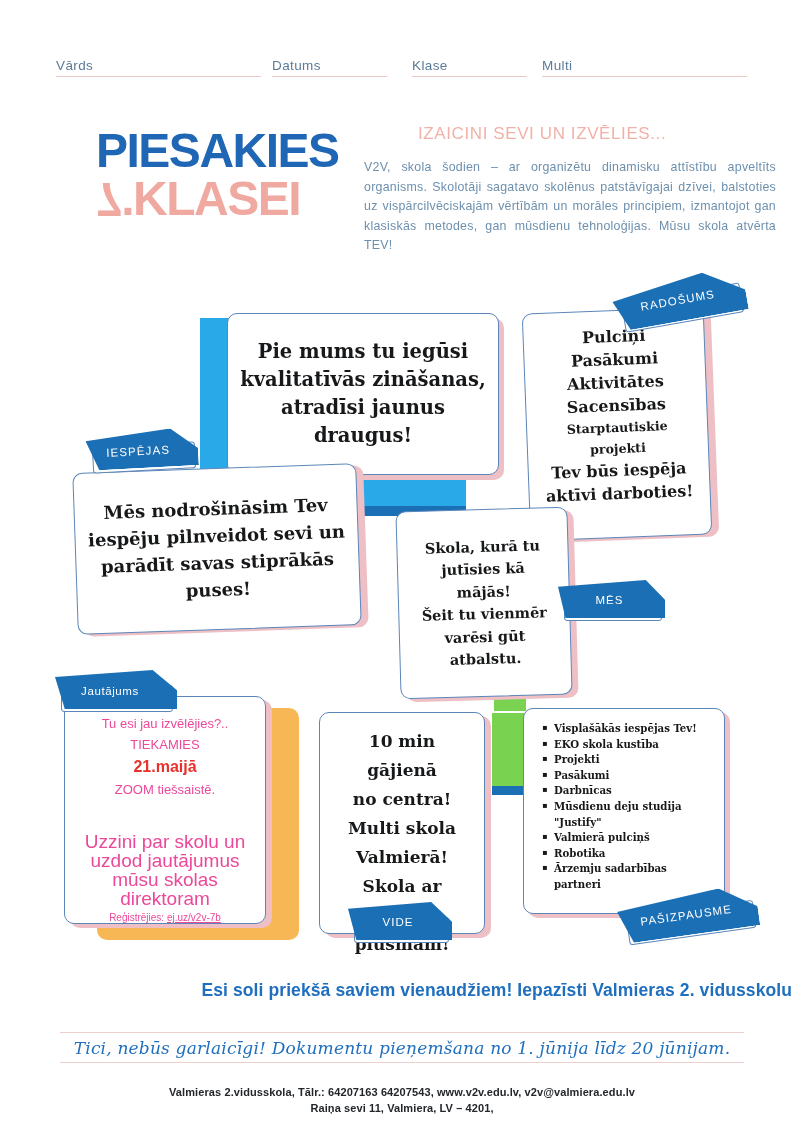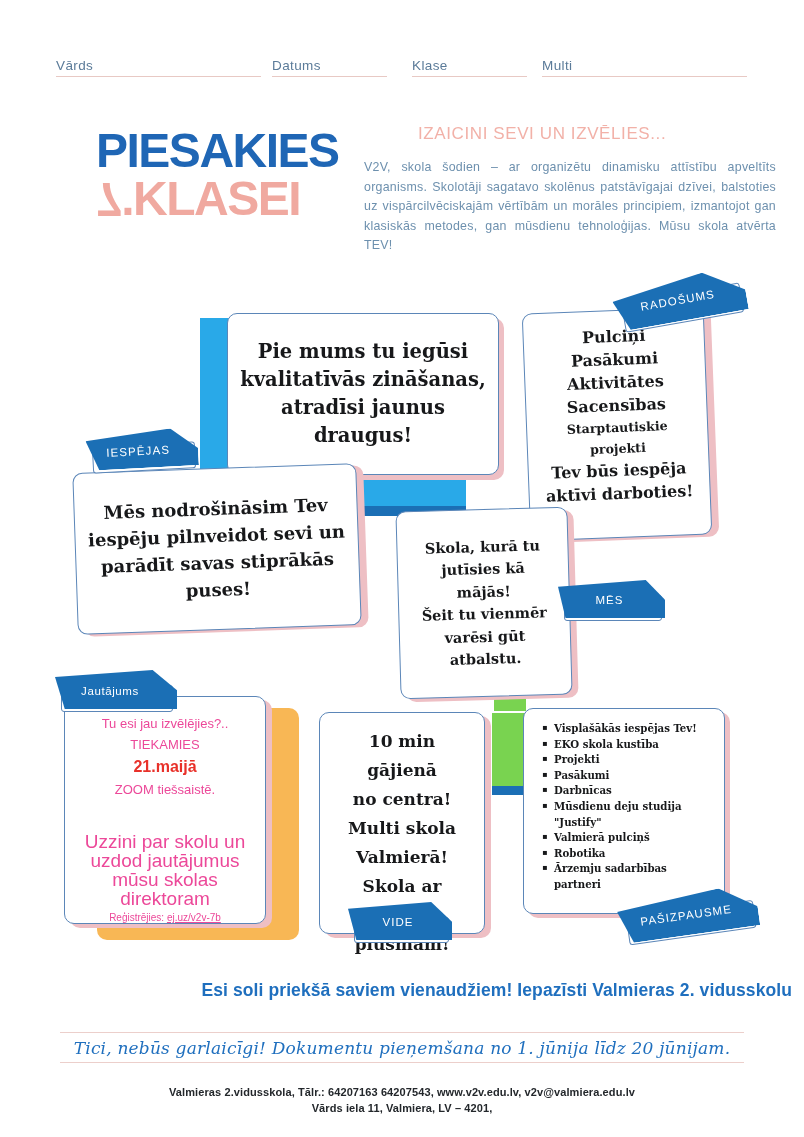--- a/index.html
+++ b/index.html
@@ -281,16 +281,16 @@
   <div class="tagline">Esi soli priekšā saviem vienaudžiem! Iepazīsti Valmieras 2. vidusskolu</div>
 
   <div class="script-band">
     <div class="rule"></div>
     <div class="scr">Tici, nebūs garlaicīgi! Dokumentu pieņemšana  no 1. jūnija līdz 20 jūnijam.</div>
     <div class="rule"></div>
   </div>
 
   <div class="contact">
     <div>Valmieras 2.vidusskola, Tālr.: 64207163 64207543, www.v2v.edu.lv, v2v@valmiera.edu.lv</div>
-    <div>Vārds iela 11, Valmiera, LV – 4201,</div>
+    <div>Raiņa sevi 11, Valmiera, LV – 4201,</div>
   </div>
 
 </div>
 
 </body></html>

